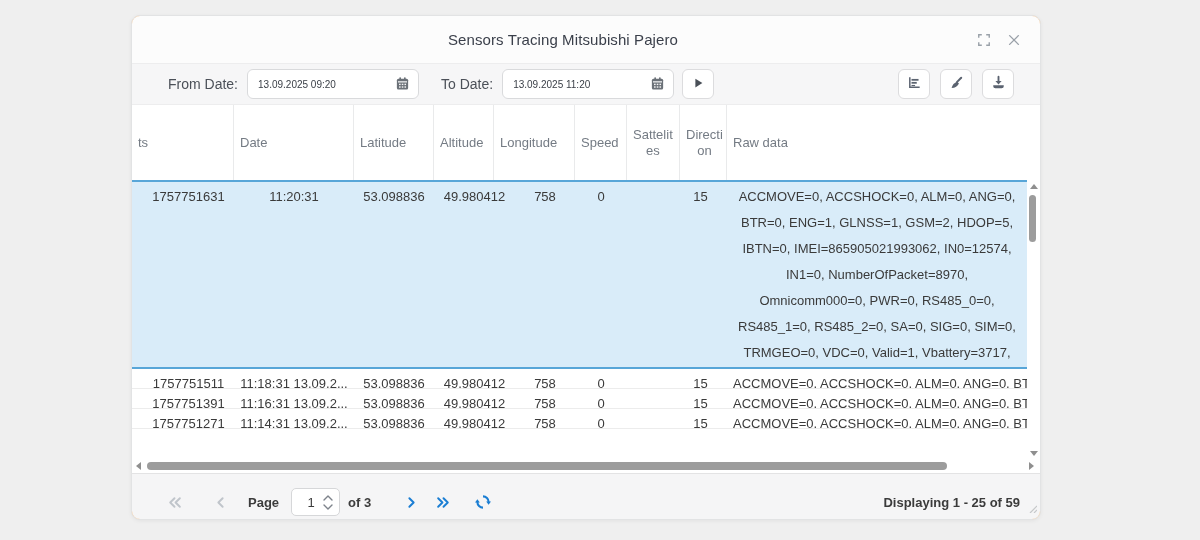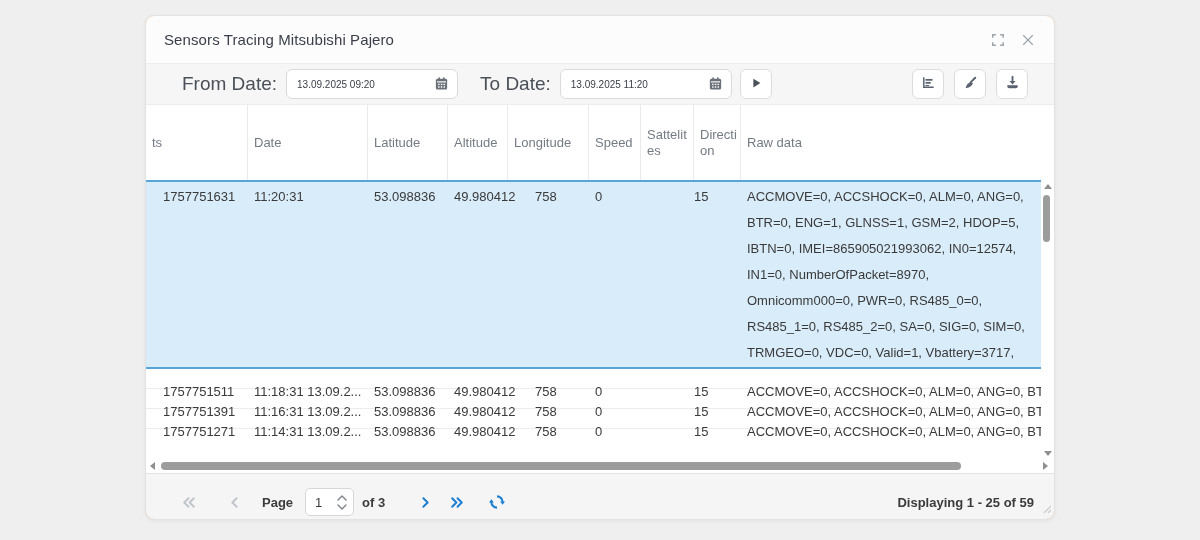--- a/index.html
+++ b/index.html
@@ -1,30 +1,30 @@
 <!DOCTYPE html>
 <html><head>
 <meta charset="utf-8">
 <style>
   * { margin:0; padding:0; box-sizing:border-box; }
   html,body { width:1200px; height:540px; background:#efefef; font-family:"Liberation Sans", sans-serif; overflow:hidden; }
-  .window { position:absolute; left:145px; top:15px; width:910px; height:505px; background:#fdba74;
+  .window { position:absolute; left:131px; top:15px; width:910px; height:505px; background:#fdba74;
             border:1px solid #e2e3e4; border-radius:9px; box-shadow:0 1px 4px rgba(0,0,0,.06);
-            display:flex; flex-direction:column; overflow:hidden; }
+            display:flex; flex-direction:column; overflow:hidden;text-align:center; }
 
   
   .titlebar { height:47px; flex:none; background:#fcfcfc; display:flex; align-items:center; padding:0 18px; }
   .title { flex:1; font-size:15px; color:#3a3f4a; letter-spacing:.1px; }
   .title-icons { display:flex; align-items:center; gap:14px; }
   .ticon { width:16px; height:16px; display:flex; align-items:center; justify-content:center; cursor:pointer; }
 
   
   .toolbar { height:42px; flex:none; background:#f6f6f7; border-top:1px solid #ededee; border-bottom:1px solid #ededee;
              display:flex; align-items:center; padding:0 26px 0 14px; }
-  .tlabel { font-size:19px; color:#4b5058; margin-left:22px; margin-right:9px; }
+  .tlabel { font-size:14px; color:#4b5058; margin-left:22px; margin-right:9px; }
   .field { width:172px; height:30px; background:#fff; border:1px solid #d9dadc; border-radius:6px;
            display:flex; align-items:center; justify-content:space-between; padding:0 8px 0 10px;
            font-size:10px; color:#393e46; }
   .tbtn { height:30px; width:32px; background:#fff; border:1px solid #dcdcde; border-radius:6px;
           display:flex; align-items:center; justify-content:center; cursor:pointer; }
   .play-btn { margin-left:8px; }
   .spacer { flex:1; }
   .tbtn + .tbtn { margin-left:10px; }
 
   
@@ -32,21 +32,21 @@
   .grid-header { height:75px; flex:none; display:flex; }
   .hcell { display:flex; align-items:center; padding:0 6px; font-size:13px; line-height:16px; color:#747b84;
            border-right:1px solid #e9eaeb; white-space:pre-line; overflow:hidden; }
   .hcell.c-raw { border-right:none; }
   .c-ts{width:102px;flex:none}.c-date{width:120px;flex:none}.c-lat{width:80px;flex:none}.c-lon{width:81px;flex:none}
   .c-alt{width:60px;flex:none}.c-spd{width:52px;flex:none}.c-dir{width:47px;flex:none}.c-sat{width:53px;flex:none}
   .c-raw{flex:1;min-width:0}
 
   .grid-body { flex:1; min-height:0; padding-right:13px; overflow:hidden; }
   .row { display:flex; border-bottom:1px solid #ececec; height:20px; background:#fff; }
-  .cell { padding:16px 6px; font-size:13px; line-height:14px; color:#3a3a3a; overflow:hidden; white-space:nowrap; }
+  .cell { padding:8px 6px; font-size:13px; line-height:14px; color:#3a3a3a; overflow:hidden; white-space:nowrap; }
   .cell.c-ts { padding-left:17px; }
   .row.selected { height:189px; background:#d9ecf9; border-top:2px solid #58a6d8; border-bottom:2px solid #58a6d8; }
   .row.selected .cell { line-height:26px; padding-top:2px; white-space:normal; }
   .row.selected .cell.c-raw { word-break:normal; }
 
   
   .hscroll { height:14px; flex:none; position:relative; }
   .hthumb { position:absolute; left:15px; top:3px; width:800px; height:8px; background:#9c9c9c; border-radius:4px; }
   .arr { position:absolute; width:0; height:0; }
   .arr-left  { left:4px;  top:3px; border-top:4px solid transparent; border-bottom:4px solid transparent; border-right:5px solid #8f8f8f; }

